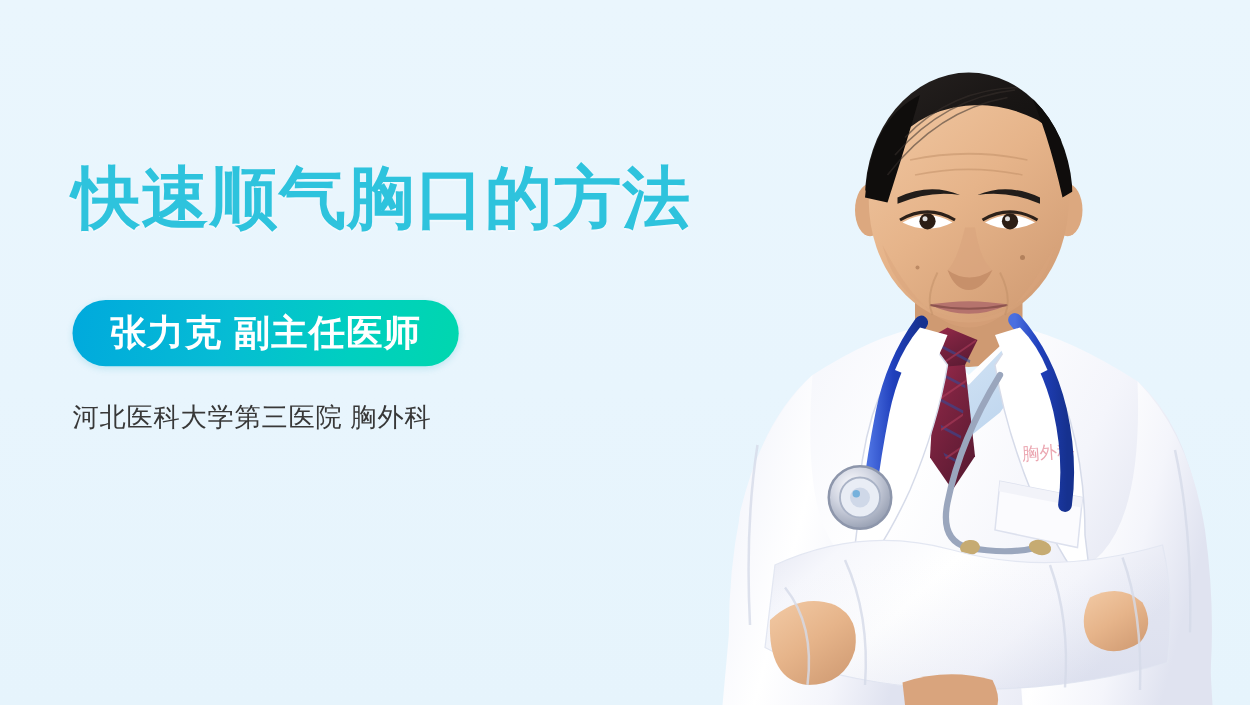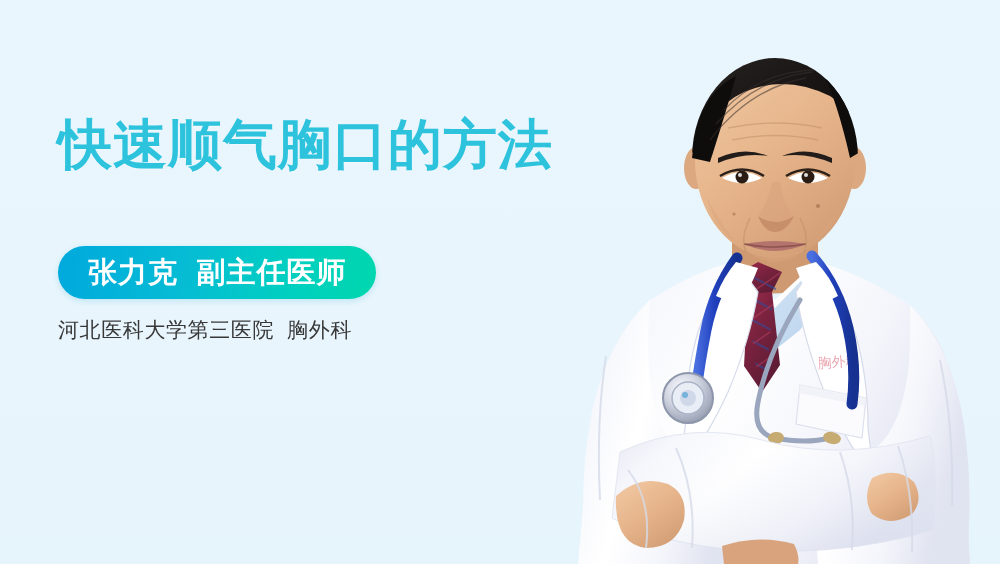--- a/index.html
+++ b/index.html
@@ -23,55 +23,54 @@
   .bg {
     position: absolute;
     inset: 0;
     background: linear-gradient(180deg, #eaf6fd 0%, #e8f5fd 55%, #e6f4fc 100%);
   }
 
   
   .text-block {
     position: absolute;
     left: 58px;
-    top: 108px;
+    top: 118px;
     width: 560px;
     z-index: 6;
-    font-family: Liberation Mono, monospace;
   }
 
   .title {
     font-size: 54px;
     line-height: 82px;
     font-weight: 700;
     color: #2ec3dd;
     letter-spacing: 1px;
     white-space: nowrap;
     text-shadow: 0 1px 0 rgba(255,255,255,.35);
   }
 
   .badge {
     display: inline-flex;
     align-items: center;
     justify-content: center;
-    margin-top: 56px;
+    margin-top: 40px;
     height: 53px;
     padding: 0 30px;
     border-radius: 30px;
     background: linear-gradient(100deg, #00a9dd 0%, #06bcd4 40%, #00cfc0 72%, #00d7ae 100%);
     color: #ffffff;
     font-size: 29px;
     font-weight: 700;
     letter-spacing: 1px;
     white-space: nowrap;
     box-shadow: 0 2px 6px rgba(0,160,190,.18);
   }
 
   .affiliation {
-    margin-top: 17px;
+    margin-top: 27px;
     font-size: 21px;
     color: #383838;
     letter-spacing: .6px;
     white-space: nowrap;
   }
 
   
   .doctor {
     position: absolute;
     left: 500px;

